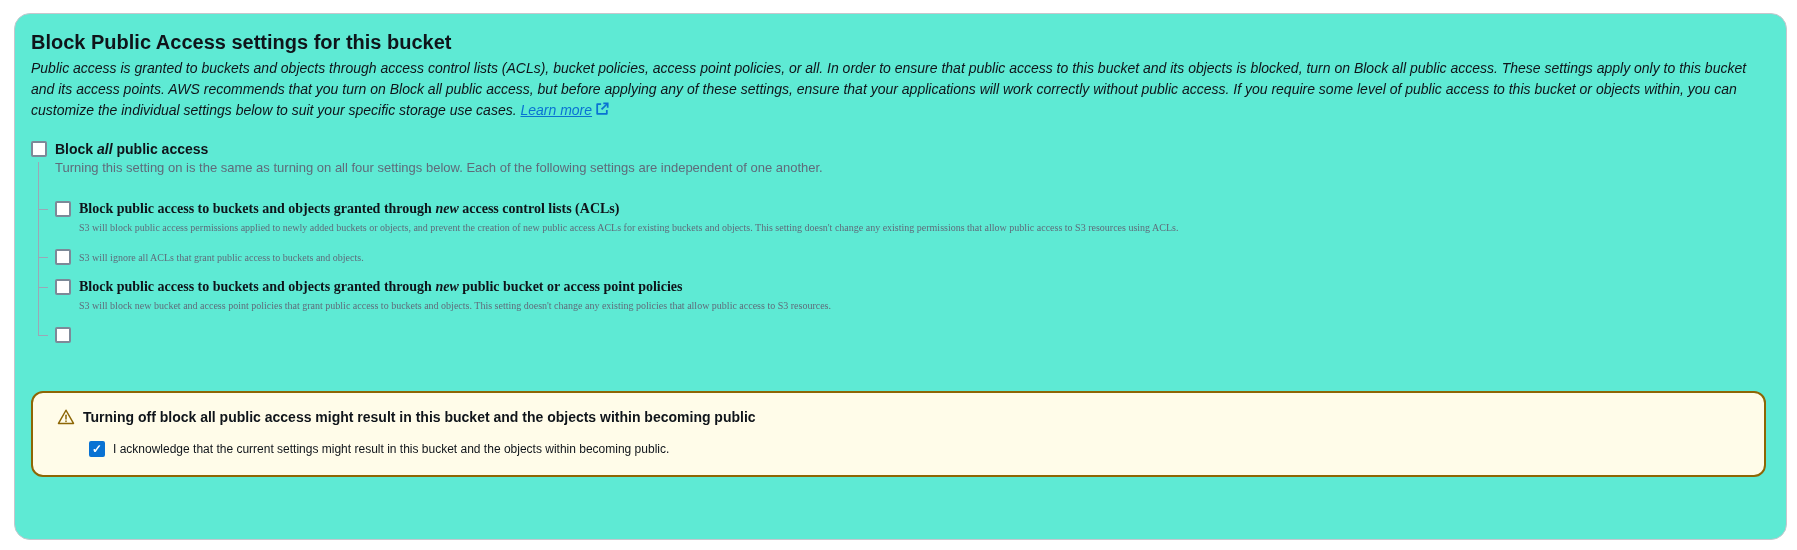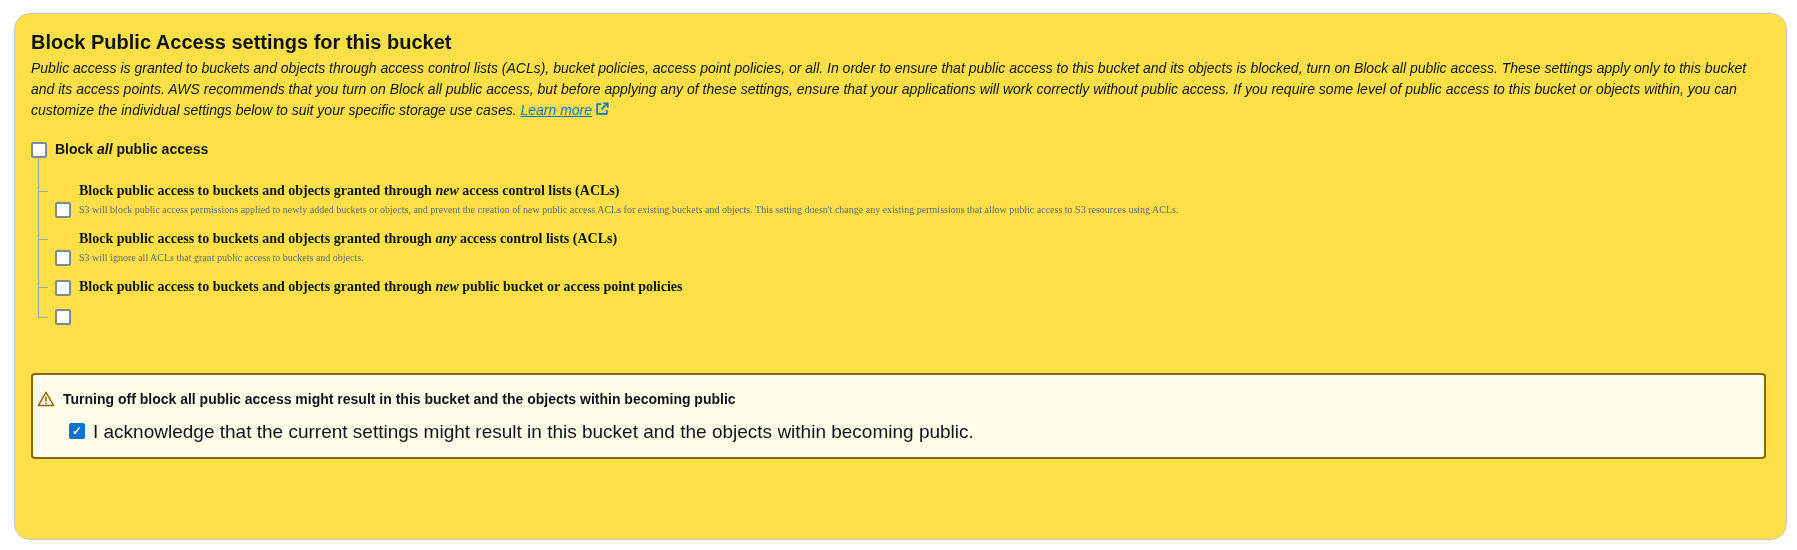--- a/index.html
+++ b/index.html
@@ -6,39 +6,39 @@
   html, body { margin: 0; padding: 0; background: #ffffff; }
   body {
     width: 1797px; height: 550px;
     font-family: "Liberation Sans", sans-serif;
     color: #0f141a;
     overflow: hidden;
   }
   .panel {
     width: 1773px; height: 527px;
     margin: 13px 10px 10px 14px;
-    background: #fde047;
+    background: #5eead4;
     border: 1px solid #c6c6cd;
     border-radius: 16px;
     padding: 16px 20px 18px 16px;
   }
   .panel-title {
     font-size: 20px; line-height: 24px; font-weight: 700;
     margin: 0 0 4px 0; color: #0f141a;
   }
   .panel-desc {
     font-size: 14px; line-height: 21px; margin: 0 0 18px 0; color: #0f141a; font-style: italic;
   }
   .link {
     color: #0972d3; text-decoration: underline; cursor: pointer; white-space: nowrap;
   }
   .ext-icon { display: inline-block; vertical-align: -1px; margin-left: 3px; color: #0972d3; }
 
   
-  .cb-row { display: flex; align-items: flex-end; margin-top: 9px; }
+  .cb-row { display: flex; align-items: flex-start; margin-top: 9px; }
   .checkbox {
     width: 16px; height: 16px; flex: none;
     border: 2px solid #7d8998; border-radius: 2px; background: #fff;
     margin-top: 1px; margin-right: 8px;
     display: flex; align-items: center; justify-content: center;
     cursor: pointer;
   }
   .checkbox .check-glyph { display: none; color: #fff; font-size: 12px; line-height: 1; font-weight: 700; }
   .checkbox.checked { background: #0972d3; border-color: #0972d3; }
   .checkbox.checked .check-glyph { display: block; }
@@ -69,29 +69,29 @@
   .sub-row::after { 
     content: ""; position: absolute; left: 8px; top: 9px; width: 9px; height: 1px;
     background: #9ba7b6;
   }
 
   
   .warning {
     margin-top: 48px;
     background: #fffce9;
     border: 2px solid #8d6605;
-    border-radius: 4px;
-    padding: 14px 20px 16px 4px;
+    border-radius: 12px;
+    padding: 14px 20px 16px 24px;
     display: flex; align-items: flex-start;
   }
   .warning-icon { flex: none; margin: 1px 8px 0 0; width: 18px; height: 18px; }
   .warning-title { font-size: 14px; line-height: 20px; font-weight: 700; color: #0f141a; }
   .warning-body { font-size: 14px; line-height: 21px; color: #0f141a; }
   .ack-row { margin-top: 13px; margin-left: 6px; display: flex; align-items: flex-start; }
-  .ack-label { font-size: 19px; line-height: 19px; font-weight: 400; color: #0f141a; cursor: pointer; }
+  .ack-label { font-size: 12px; line-height: 19px; font-weight: 400; color: #0f141a; cursor: pointer; }
 </style>
 </head>
 <body>
 
 <div class="panel">
 
   <h2 class="panel-title">Block Public Access settings for this bucket</h2>
 
   <p class="panel-desc"><span>Public access is granted to buckets and objects through access control lists (ACLs), bucket policies, access point policies, or all. In order to ensure that public access to this bucket and its objects is blocked, turn on Block all public access. These settings apply only to this bucket and its access points. AWS recommends that you turn on Block all public access, but before applying any of these settings, ensure that your applications will work correctly without public access. If you require some level of public access to this bucket or objects within, you can customize the individual settings below to suit your specific storage use cases.</span>
     <a class="link"><span>Learn more</span><span class="ext-icon"><svg width="14" height="14" viewBox="0 0 16 16" fill="none" stroke="currentColor" stroke-width="2">
@@ -102,49 +102,50 @@
   </p>
 
   <div class="bpa-group">
 
     <div class="cb-row">
       <span class="checkbox"></span>
       <div class="cb-label"><span>Block </span><i>all</i><span> public access</span></div>
     </div>
 
     <div class="tree">
+      <div class="parent-desc">Turning this setting on is the same as turning on all four settings below. Each of the following settings are independent of one another.</div>
 
       <div class="sub-row">
         <span class="tree-connector"></span>
         <div class="cb-row">
           <span class="checkbox"></span>
           <div>
             <div class="cb-label"><span>Block public access to buckets and objects granted through </span><i>new</i><span> access control lists (ACLs)</span></div>
             <div class="cb-desc">S3 will block public access permissions applied to newly added buckets or objects, and prevent the creation of new public access ACLs for existing buckets and objects. This setting doesn't change any existing permissions that allow public access to S3 resources using ACLs.</div>
           </div>
         </div>
       </div>
 
       <div class="sub-row">
         <span class="tree-connector"></span>
         <div class="cb-row">
           <span class="checkbox"></span>
           <div>
-            <div class="cb-label"><span>Block public access to buckets and objects granted through </span><i>any</i><span> access control lists (ACLs)</span></div>
             <div class="cb-desc">S3 will ignore all ACLs that grant public access to buckets and objects.</div>
           </div>
         </div>
       </div>
 
       <div class="sub-row">
         <span class="tree-connector"></span>
         <div class="cb-row">
           <span class="checkbox"></span>
           <div>
             <div class="cb-label"><span>Block public access to buckets and objects granted through </span><i>new</i><span> public bucket or access point policies</span></div>
+            <div class="cb-desc">S3 will block new bucket and access point policies that grant public access to buckets and objects. This setting doesn't change any existing policies that allow public access to S3 resources.</div>
           </div>
         </div>
       </div>
 
       <div class="sub-row last">
         <span class="tree-connector"></span>
         <div class="cb-row">
           <span class="checkbox"></span>
           <div>
           </div>

